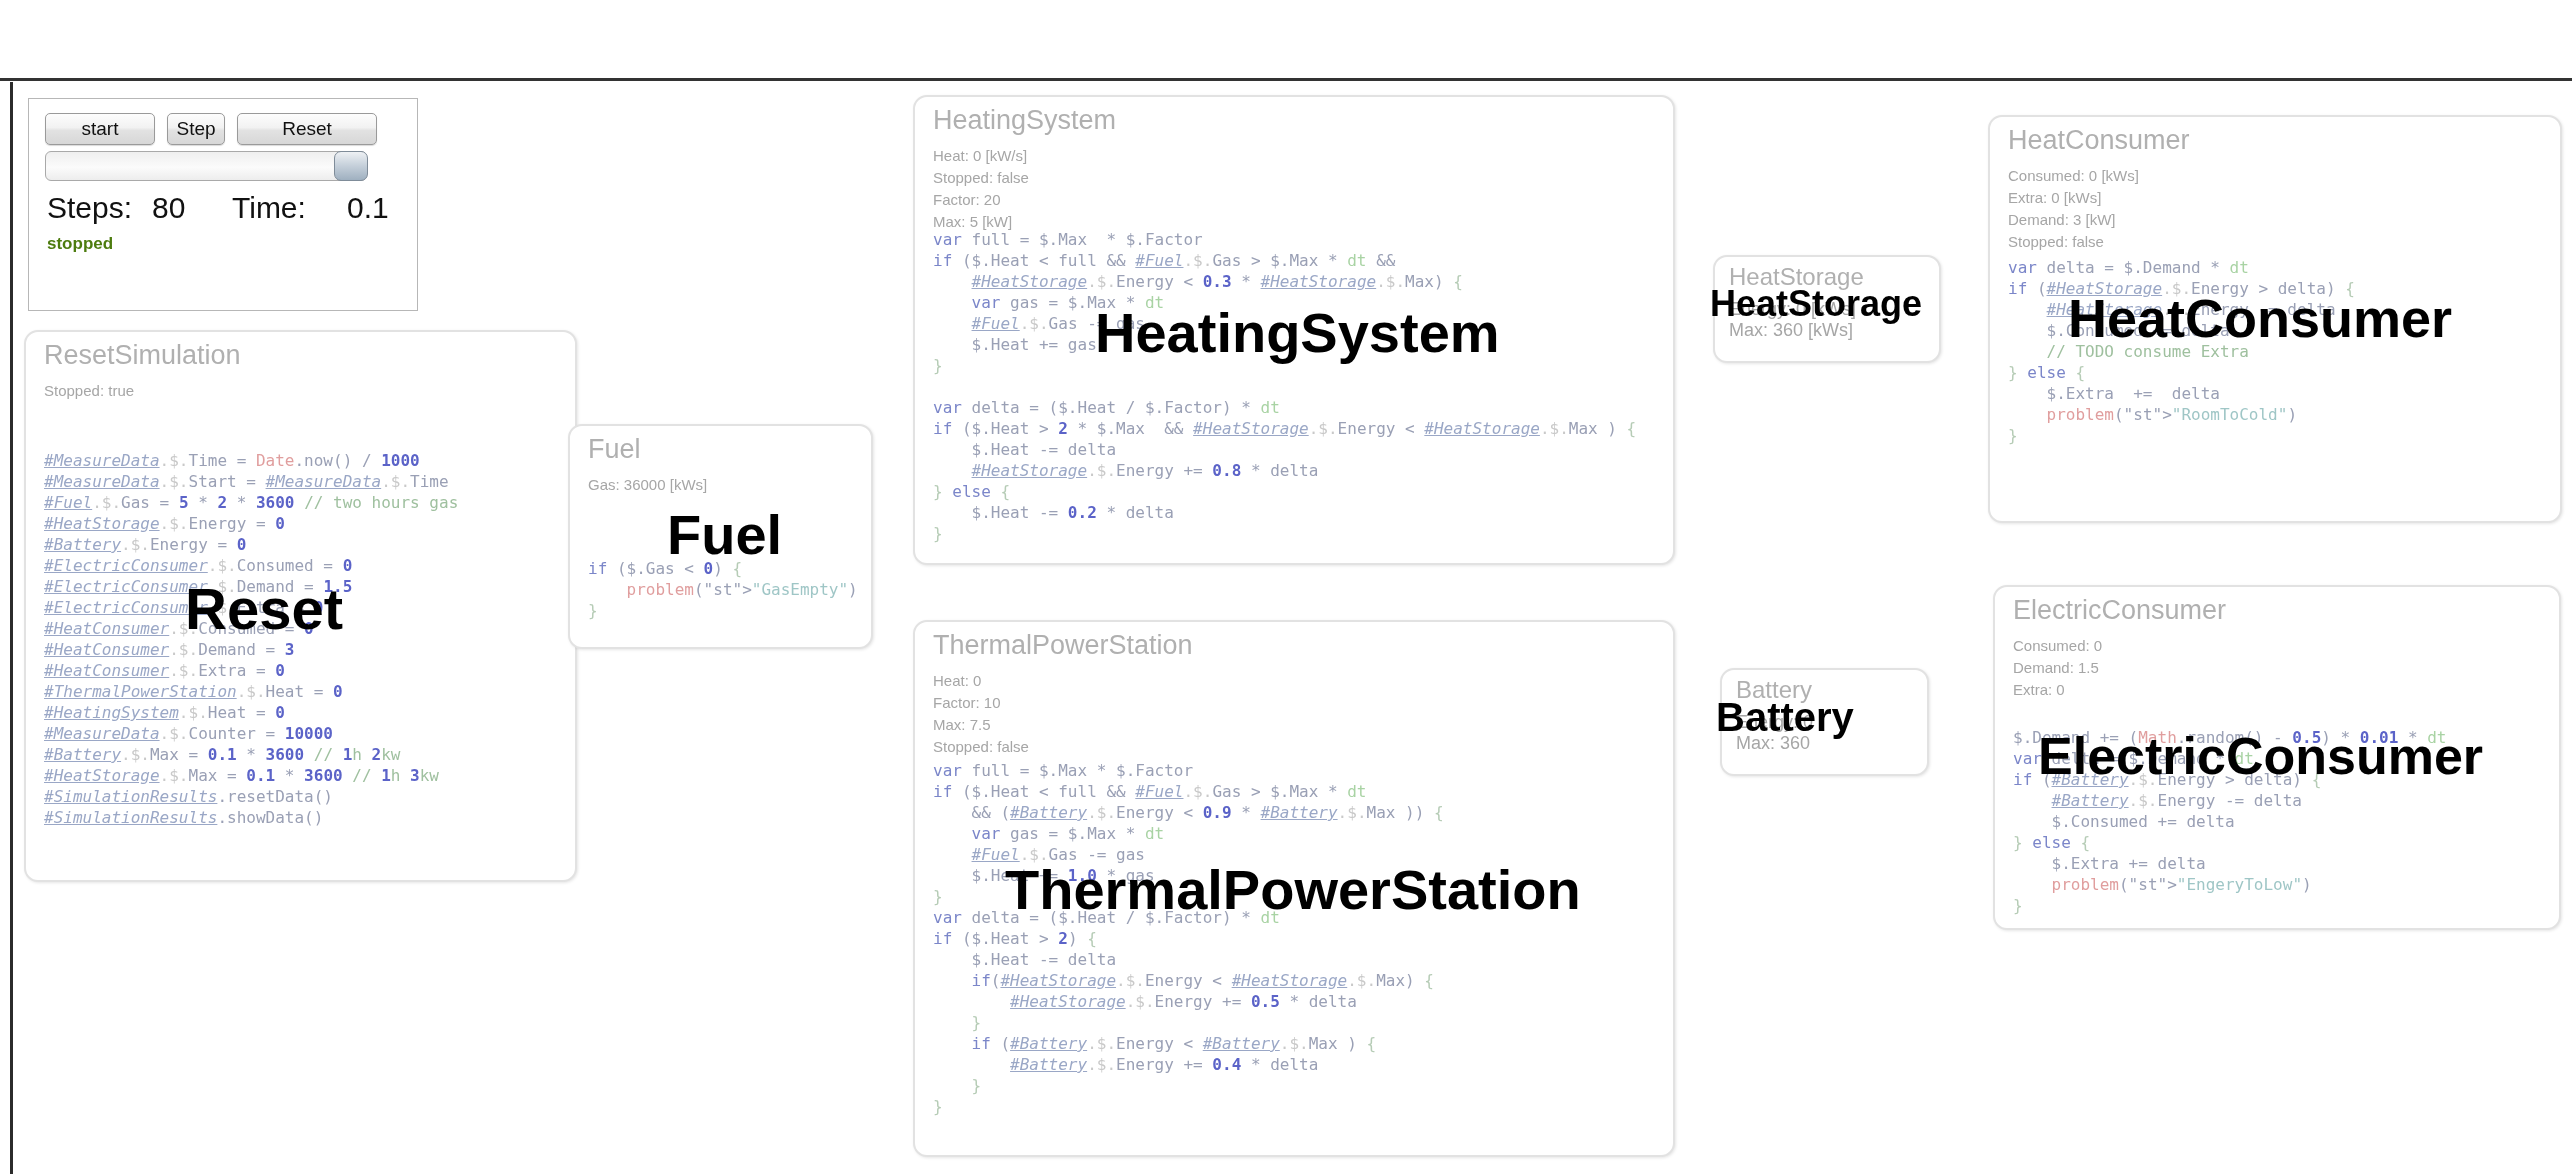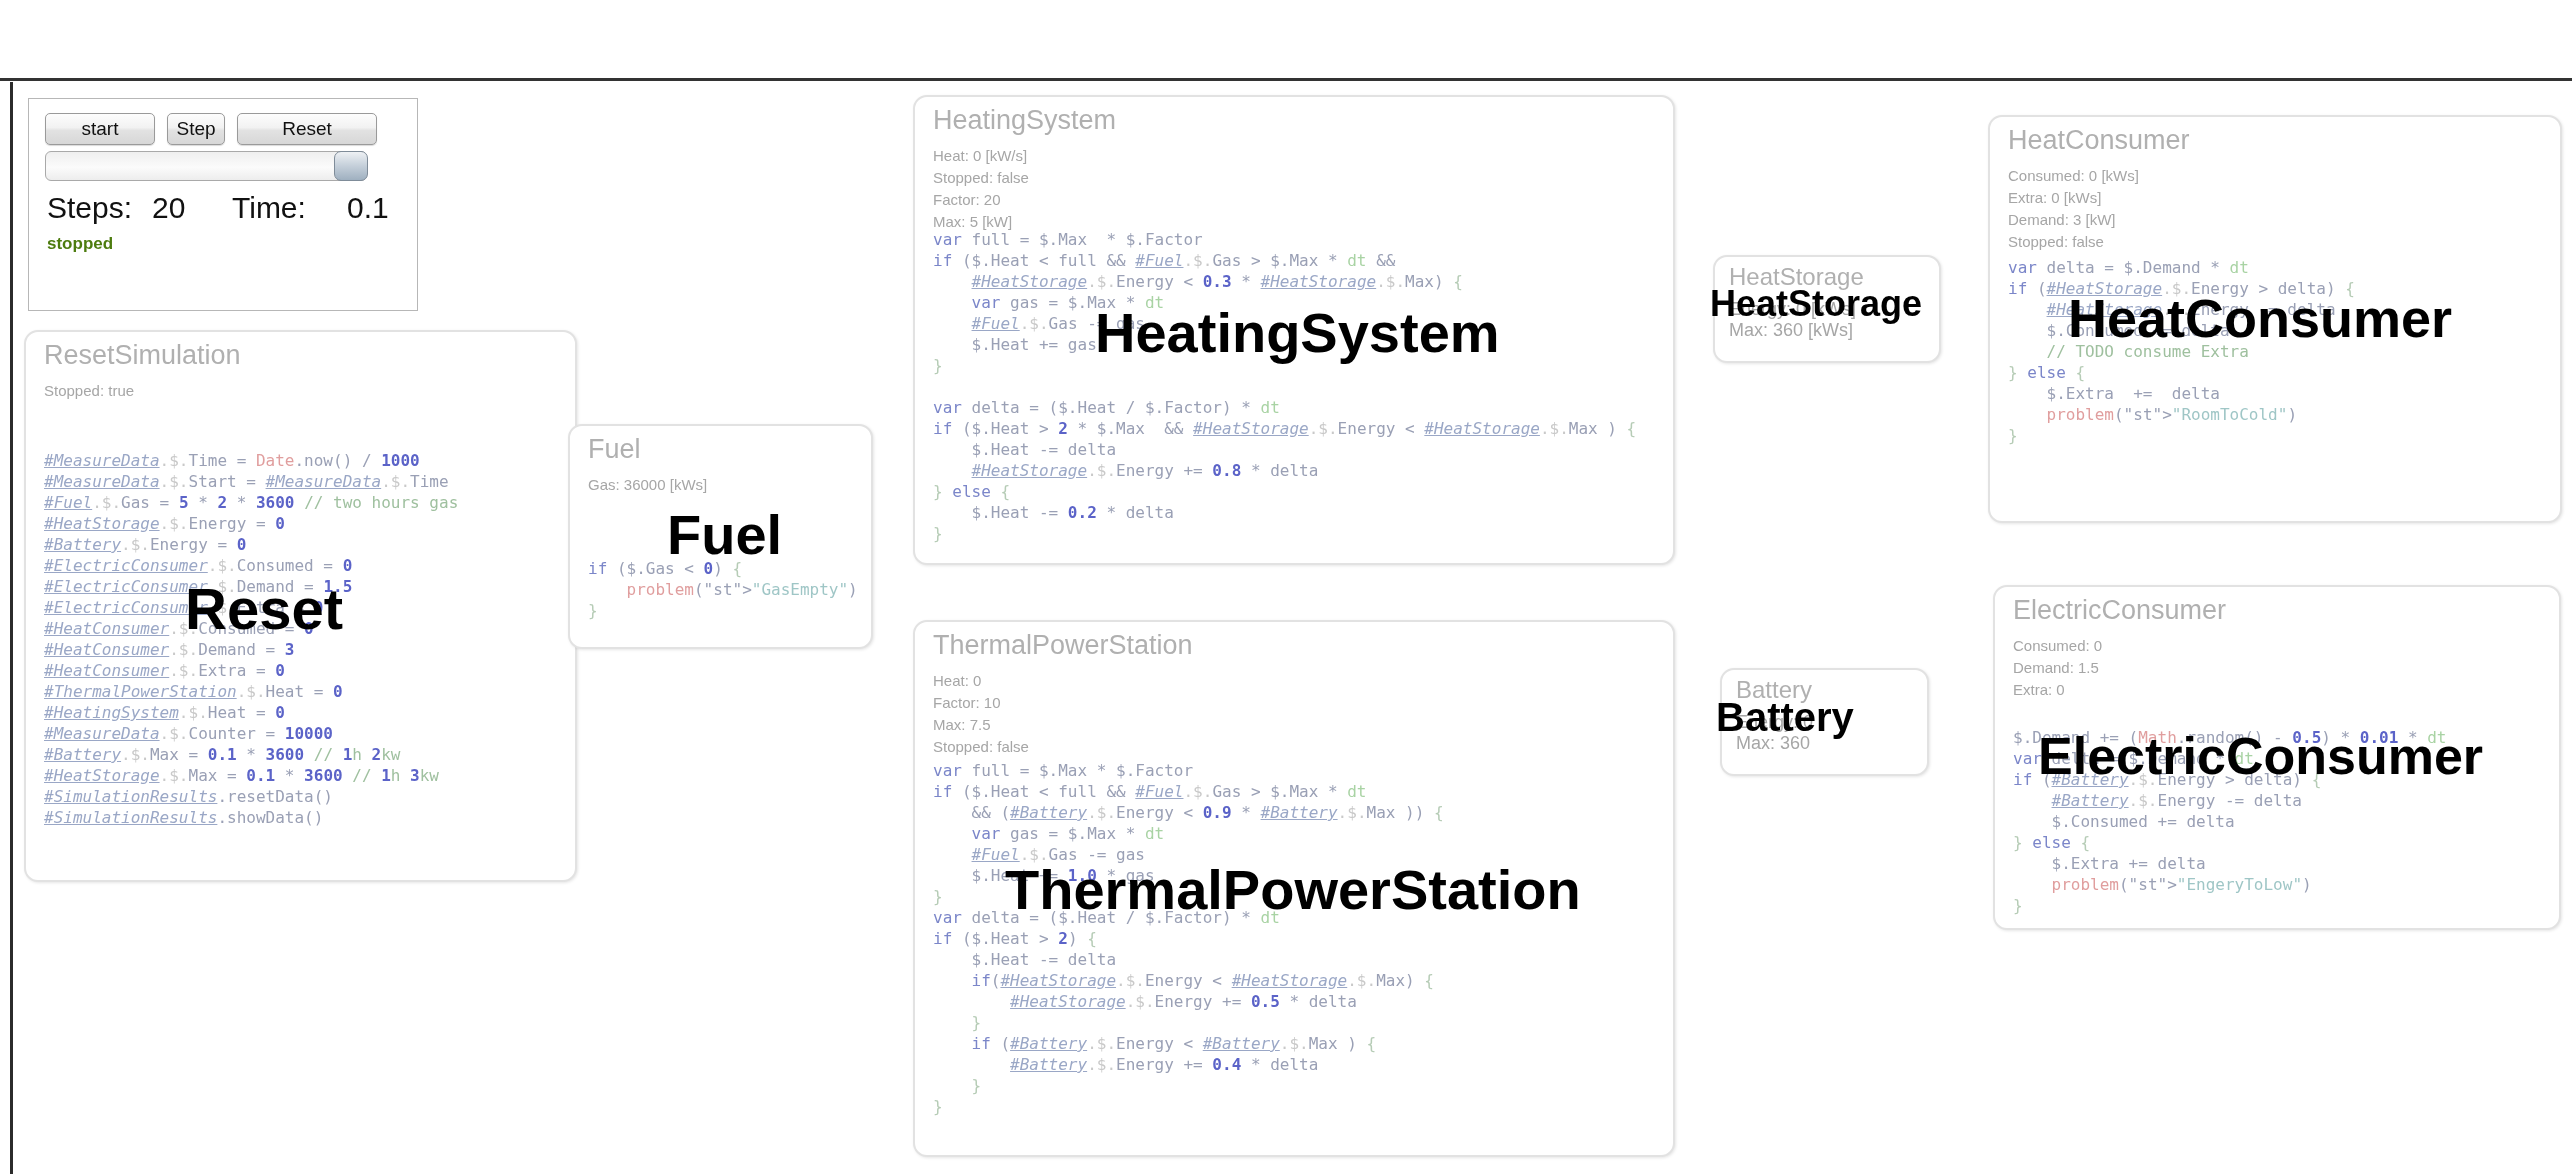--- a/index.html
+++ b/index.html
@@ -193,21 +193,21 @@
   <div id="sim-control">
     <button class="btn" id="btn-start">start</button>
     <button class="btn" id="btn-step">Step</button>
     <button class="btn" id="btn-reset">Reset</button>
 
     <div id="slider-track">
       <div id="slider-thumb"></div>
     </div>
 
     <div class="sim-stat" id="steps-label">Steps:</div>
-    <div class="sim-stat" id="steps-value">20</div>
+    <div class="sim-stat" id="steps-value">80</div>
     <div class="sim-stat" id="time-label">Time:</div>
     <div class="sim-stat" id="time-value">0.1</div>
     <div id="sim-status">stopped</div>
   </div>
 
   <div class="card" id="card-reset" style="left:24px; top:330px; width:553px; height:552px;">
     <div class="card-title">ResetSimulation</div>
     <div class="card-props" style="top:48px;">Stopped: true</div>
     <div class="card-code" id="code-reset" style="top:118px;"><span class="r"><u>#MeasureData</u></span><span class="p">.$.</span>Time = <span class="fn">Date</span>.now() / <span class="n">1000</span>
 <span class="r"><u>#MeasureData</u></span><span class="p">.$.</span>Start = <span class="r"><u>#MeasureData</u></span><span class="p">.$.</span>Time

